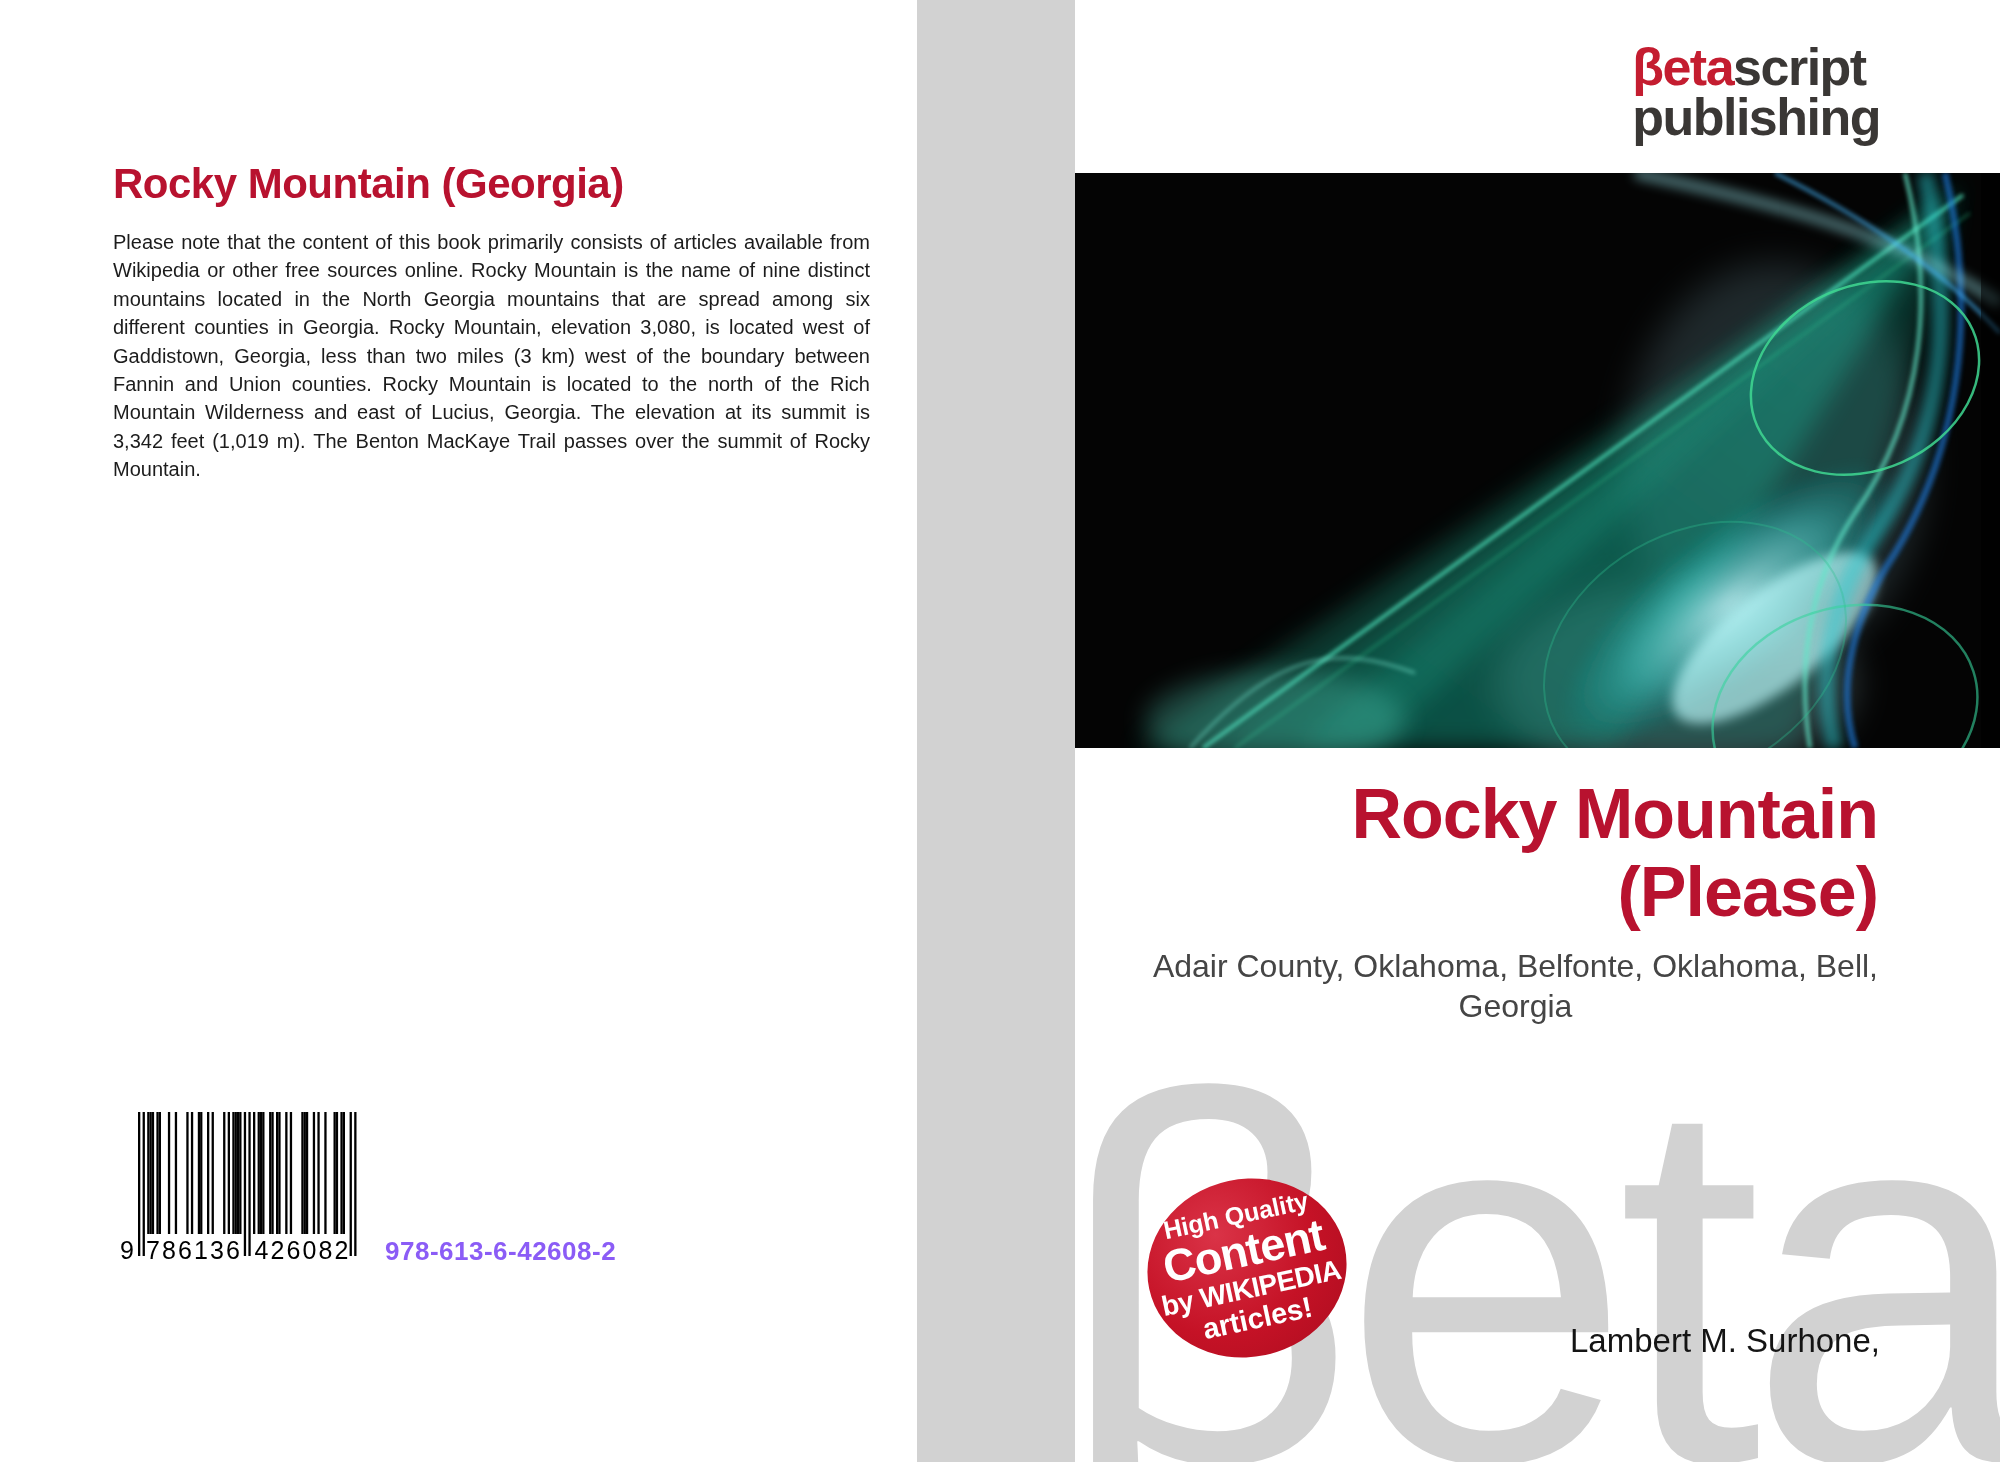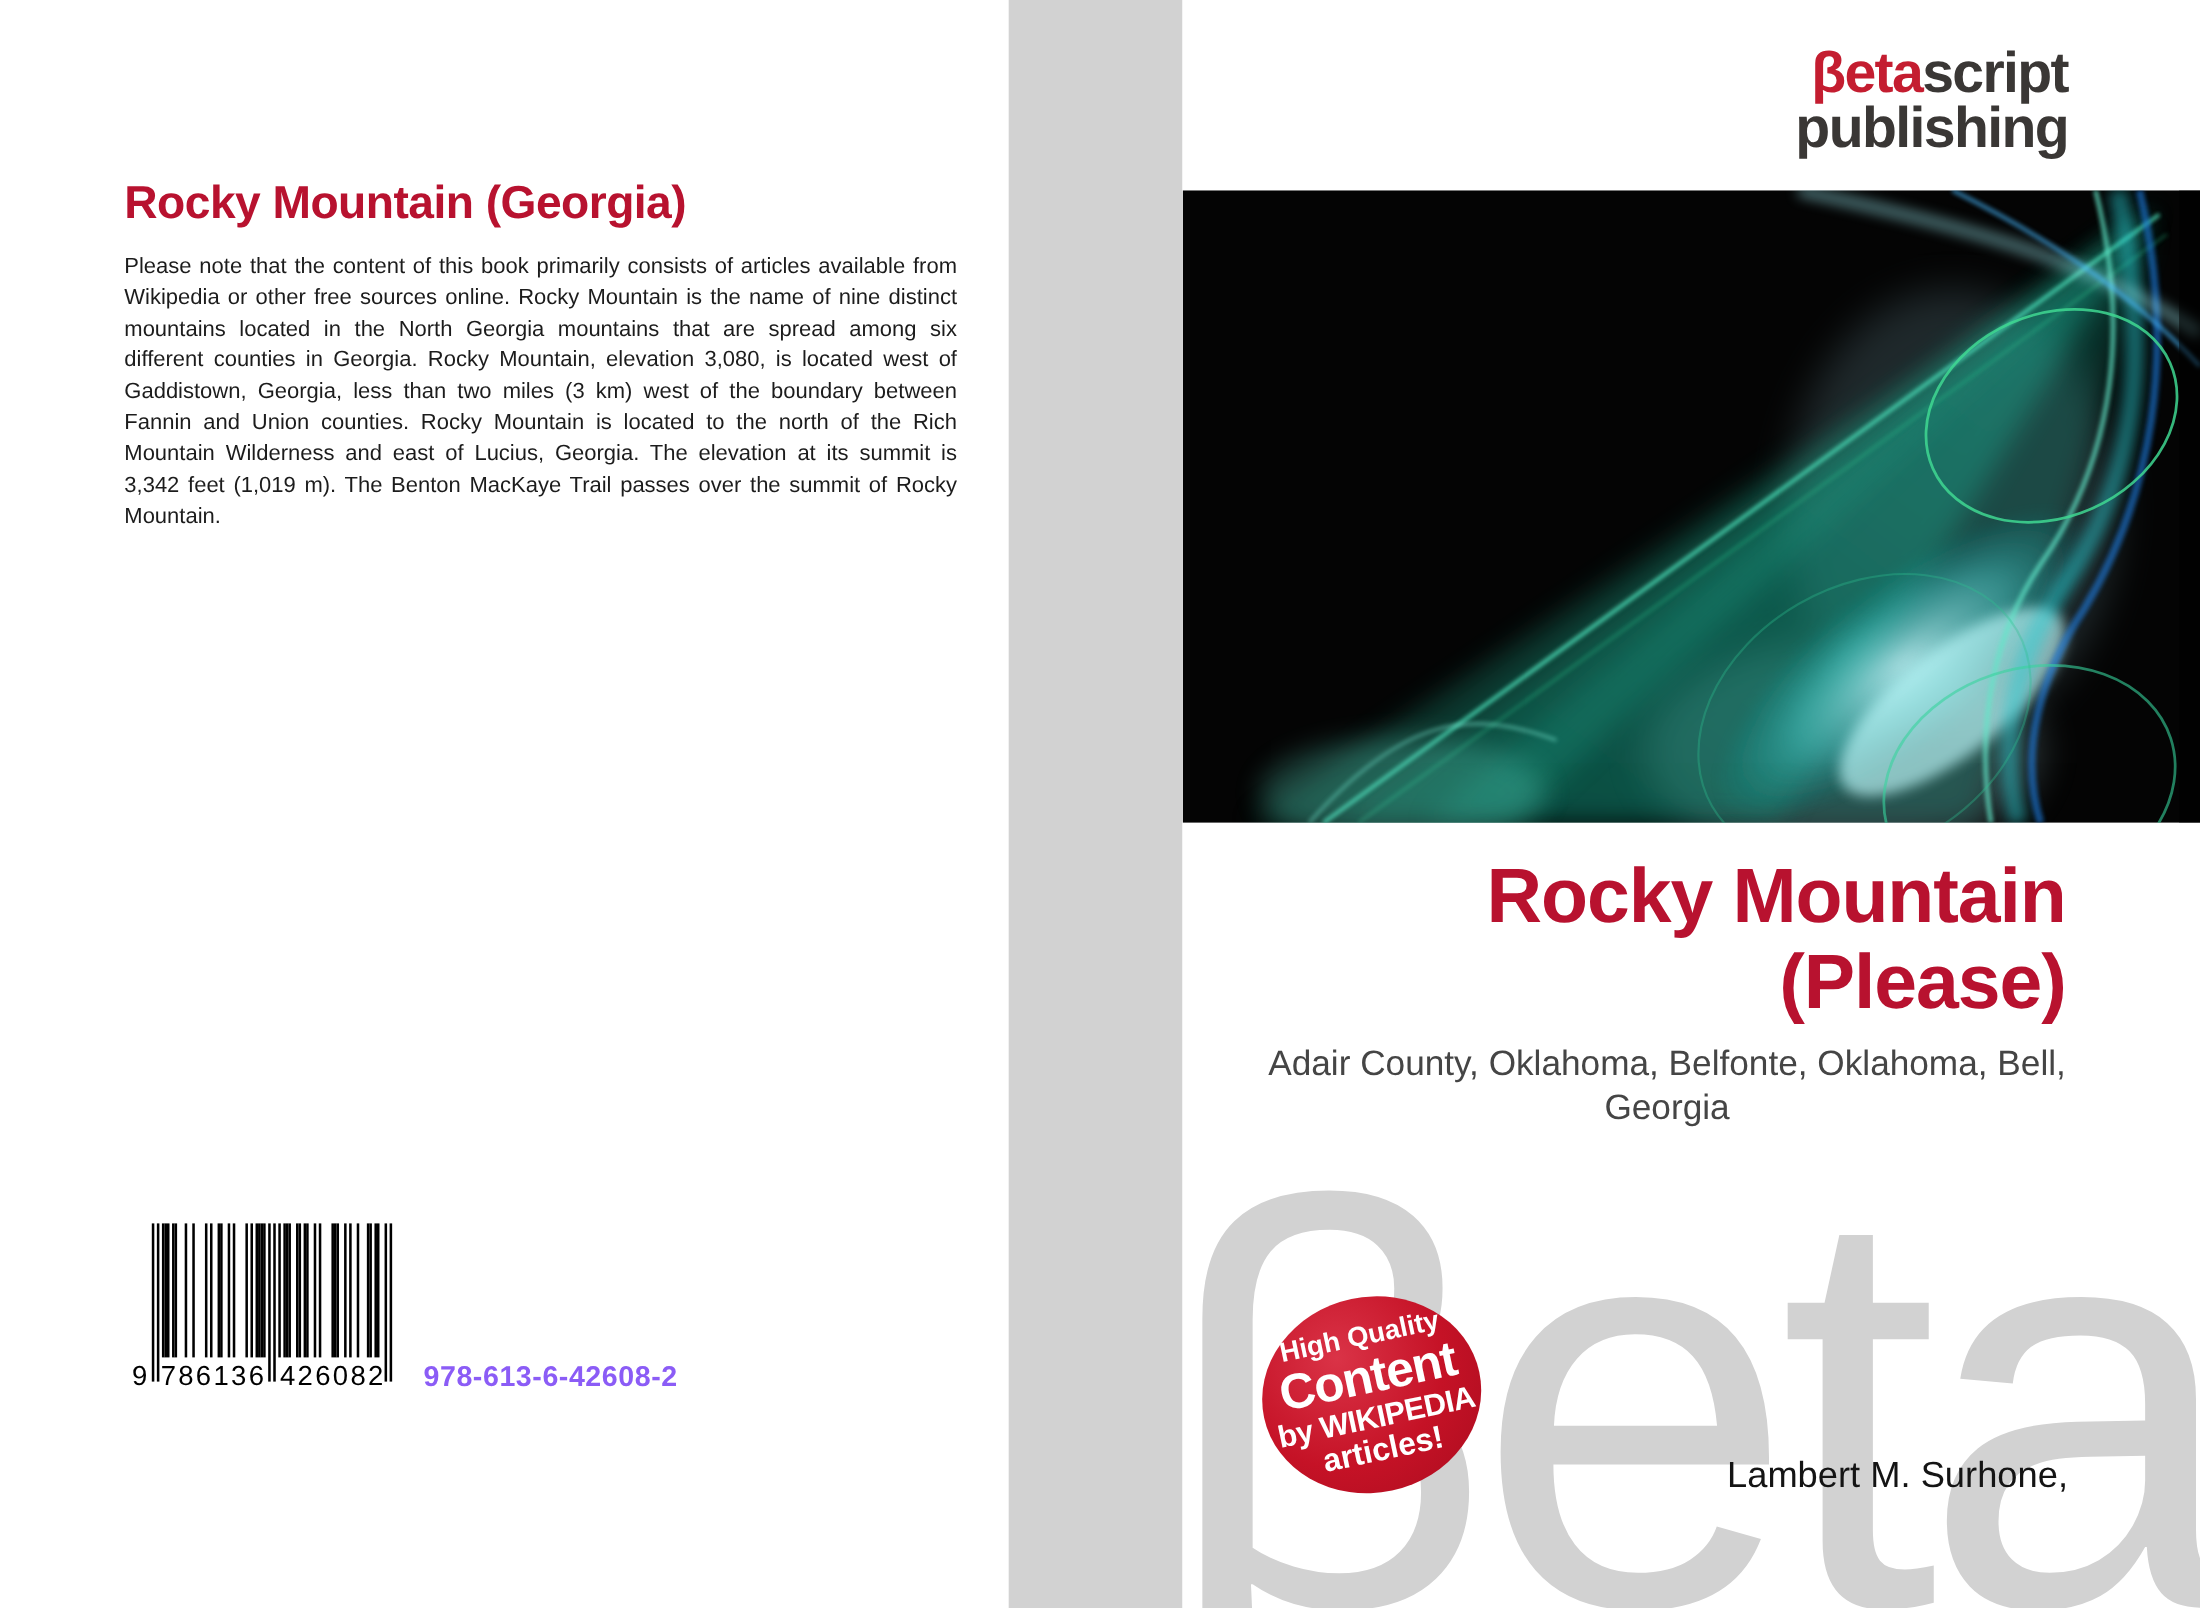--- a/index.html
+++ b/index.html
@@ -24,21 +24,21 @@
   }
   
   .spine{position:absolute;left:917px;top:0;width:158px;height:1462px;background:#d2d2d2;}
   
   .front-cover{position:absolute;left:1075px;top:0;width:925px;height:1462px;background:#ffffff;overflow:hidden;}
   .watermark{
     position:absolute;left:-18px;top:1020px;z-index:1;
     font-size:520px;line-height:1;letter-spacing:-14px;color:#d2d2d2;white-space:nowrap;
   }
   .logo{
-    position:absolute;right:120px;top:42px;z-index:2;text-align:right;
+    position:absolute;right:120px;top:42px;z-index:2;
     font-size:52px;line-height:50px;letter-spacing:-1.5px;font-weight:bold;
   }
   .logo .red{color:#c41d30;}
   .logo .dark{color:#3a3735;}
   .cover-image{position:absolute;left:0;top:173px;width:925px;height:575px;z-index:2;display:block;}
   .front-title{
     position:absolute;right:122px;top:775px;z-index:2;text-align:right;margin:0;
     font-size:70px;font-weight:bold;color:#b8122f;line-height:78px;letter-spacing:-1px;white-space:nowrap;
   }
   .front-subtitle{

